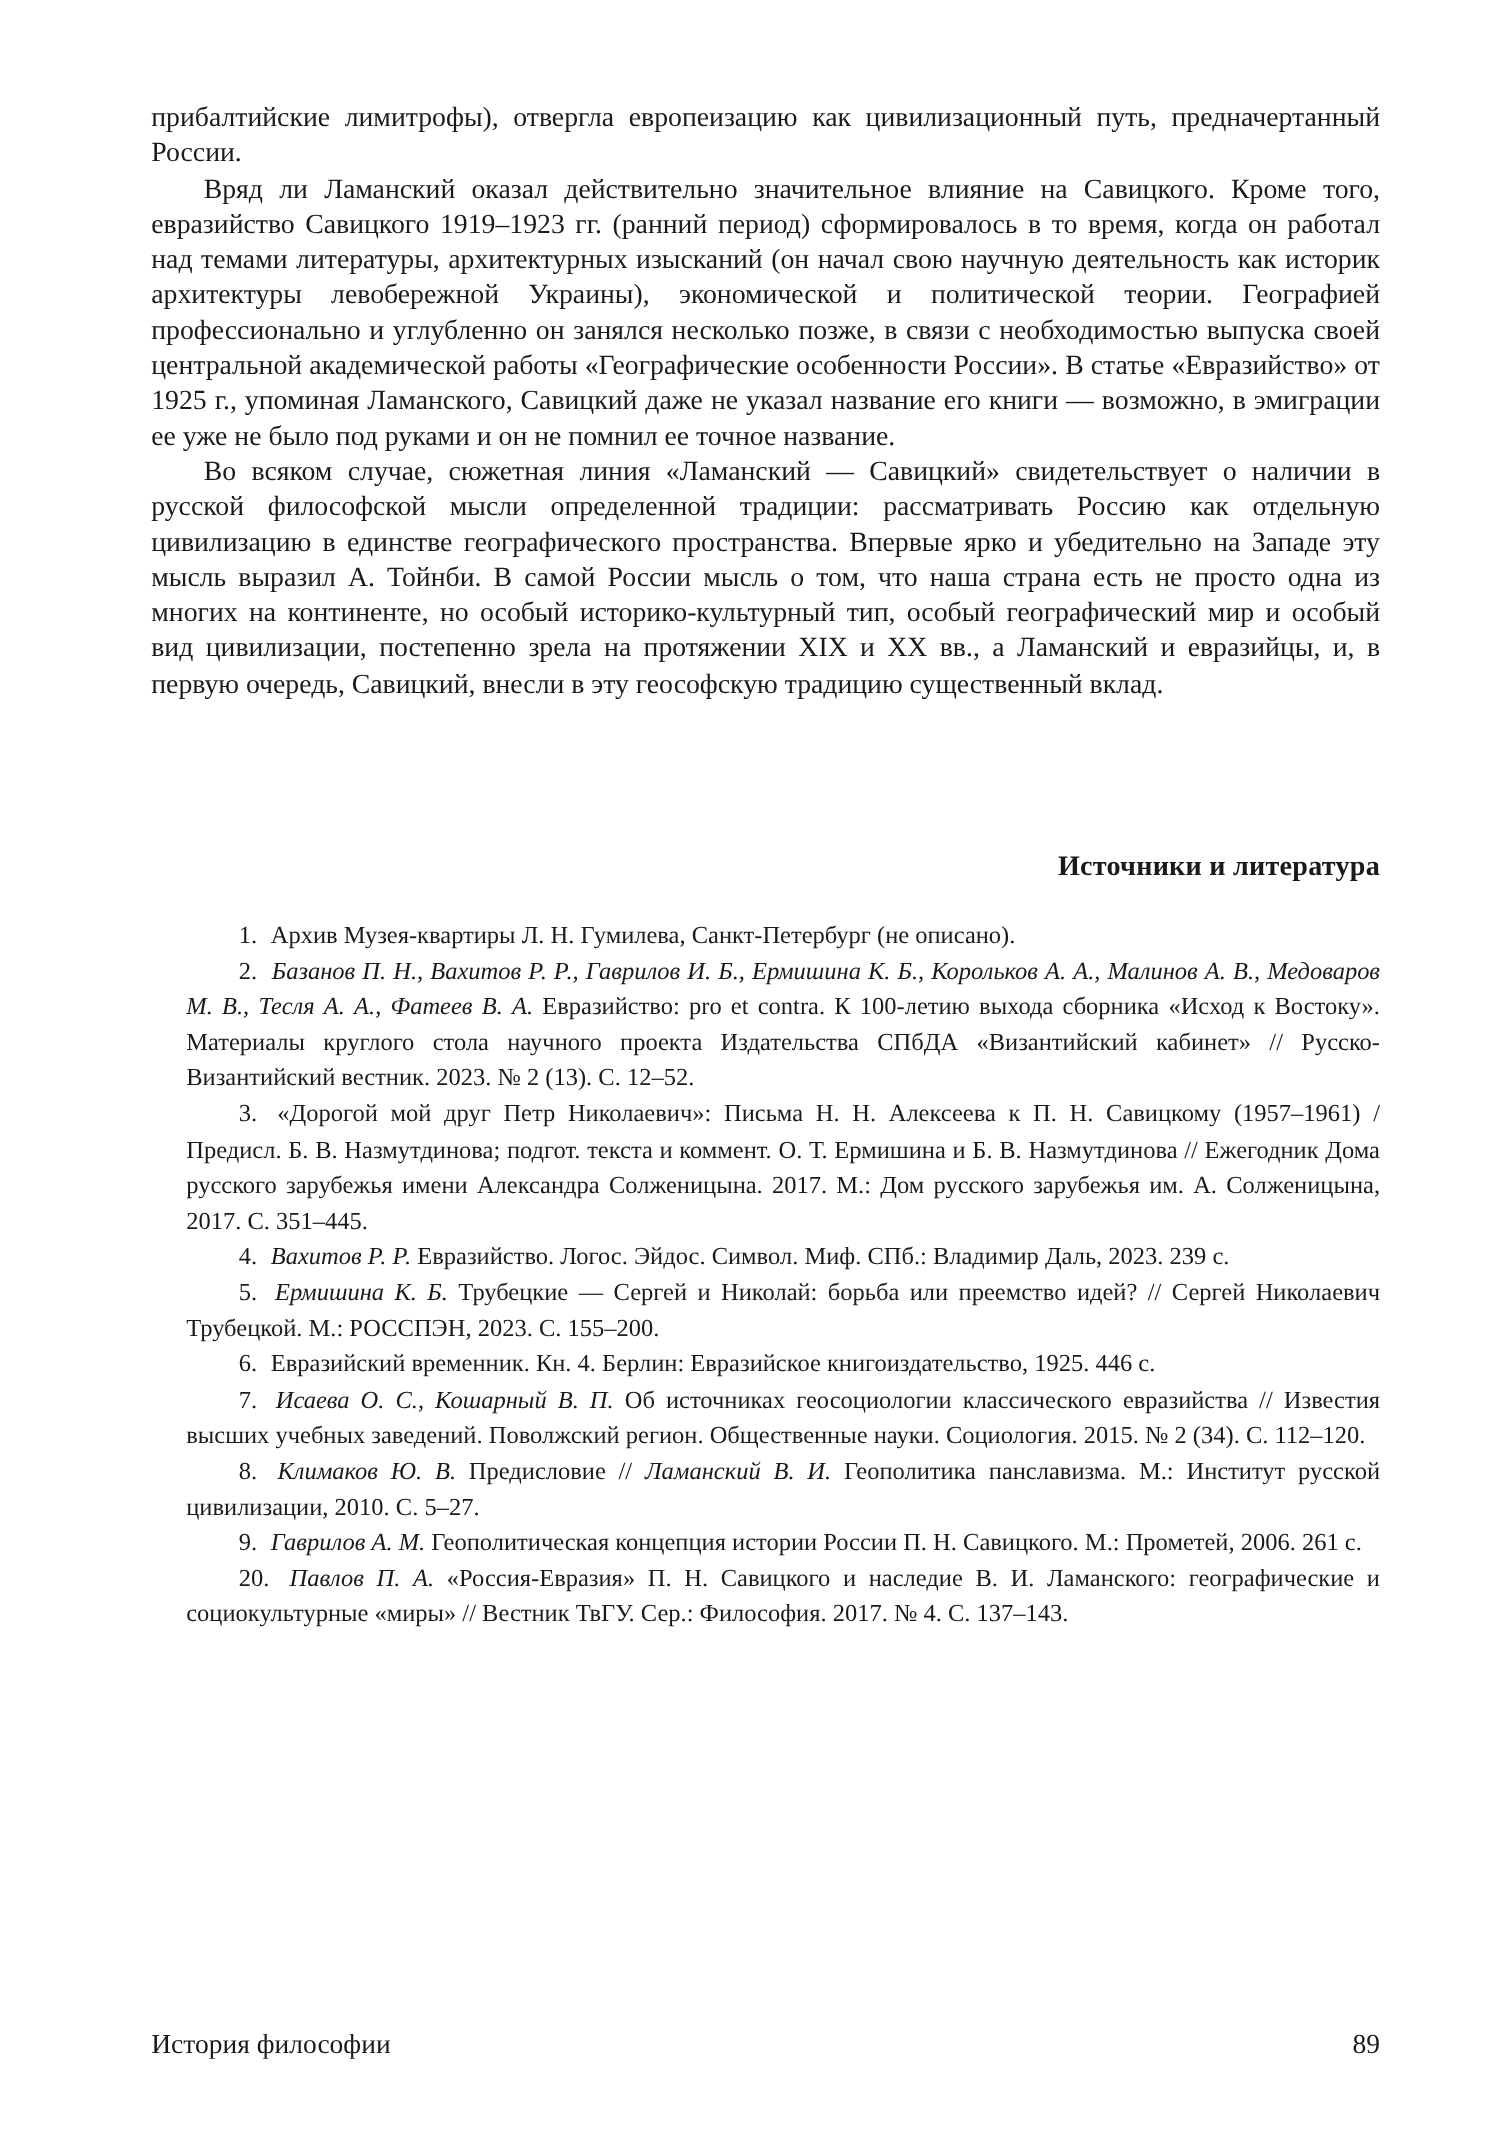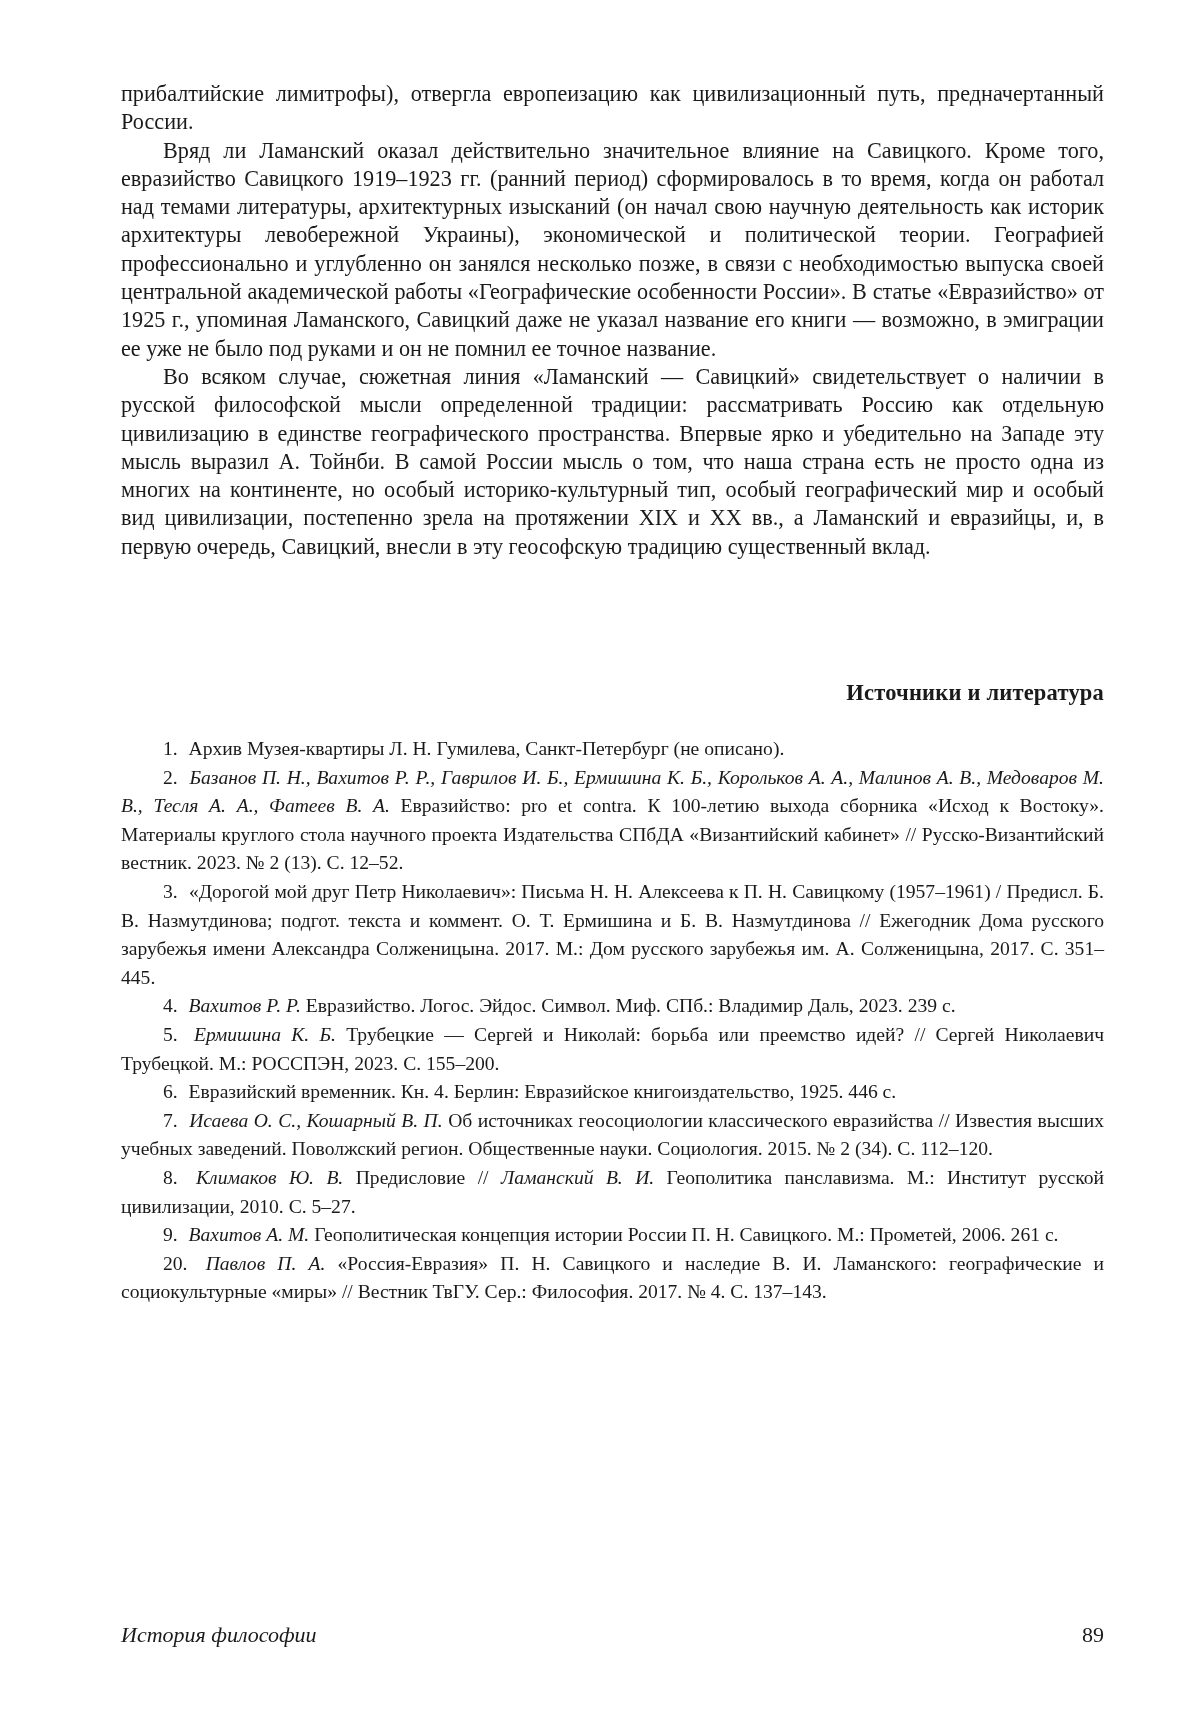--- a/index.html
+++ b/index.html
@@ -34,20 +34,21 @@
     .section-title {
       margin: 117px 0 0 0;
       text-align: right;
       font-weight: bold;
       font-size: 22.5px;
       line-height: 30px;
       letter-spacing: 0.2px;
     }
     .refs {
       margin-top: 27px;
+      margin-left: 28px;
     }
     .refs .ref {
       margin: 0;
       font-size: 19.6px;
       line-height: 28.6px;
       text-align: justify;
       text-indent: 42px;
     }
     .refs .ref .num {
       margin-right: 6px;
@@ -61,21 +62,20 @@
       top: 1618px;
       width: 983px;
       height: 34px;
       font-size: 22px;
       line-height: 34px;
     }
     .footer .journal {
       position: absolute;
       left: 0;
       top: 0;
-      font-style: italic;
     }
     .footer .pagenum {
       position: absolute;
       right: 0;
       top: 0;
     }
   </style>
 </head>
 <body>
 
@@ -124,21 +124,21 @@
     </p>
     <p class="ref">
       <span class="num">8.</span>
       <span class="it">Климаков Ю. В.</span>
       <span>Предисловие //</span>
       <span class="it">Ламанский В. И.</span>
       <span>Геополитика панславизма. М.: Инсти­тут русской цивилизации, 2010. С. 5–27.</span>
     </p>
     <p class="ref">
       <span class="num">9.</span>
-      <span class="it">Вахитов А. М.</span>
+      <span class="it">Гаврилов А. М.</span>
       <span>Геополитическая концепция истории России П. Н. Савицкого. М.: Про­метей, 2006. 261 с.</span>
     </p>
     <p class="ref">
       <span class="num">20.</span>
       <span class="it">Павлов П. А.</span>
       <span>«Россия-Евразия» П. Н. Савицкого и наследие В. И. Ламанского: гео­графические и социокультурные «миры» // Вестник ТвГУ. Сер.: Философия. 2017. № 4. С. 137–143.</span>
     </p>
   </div>
 </div>
 

